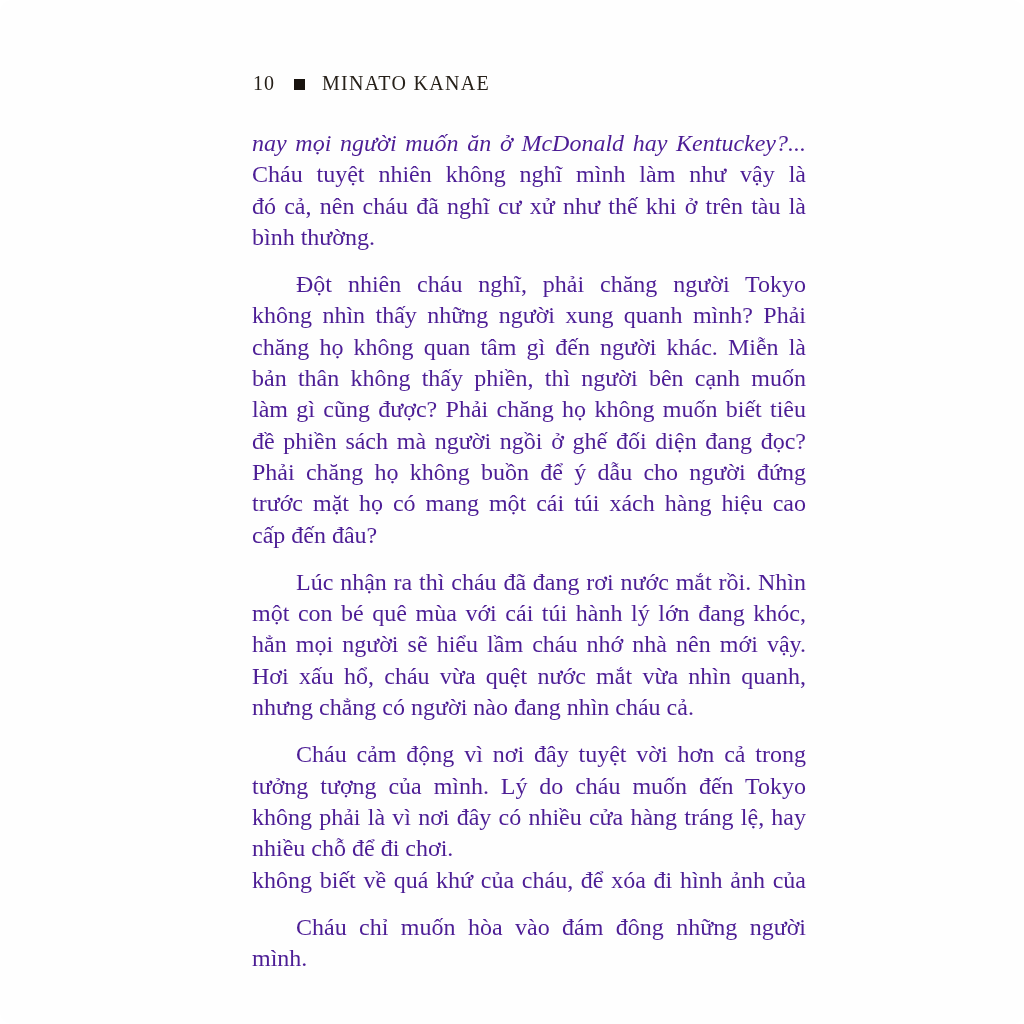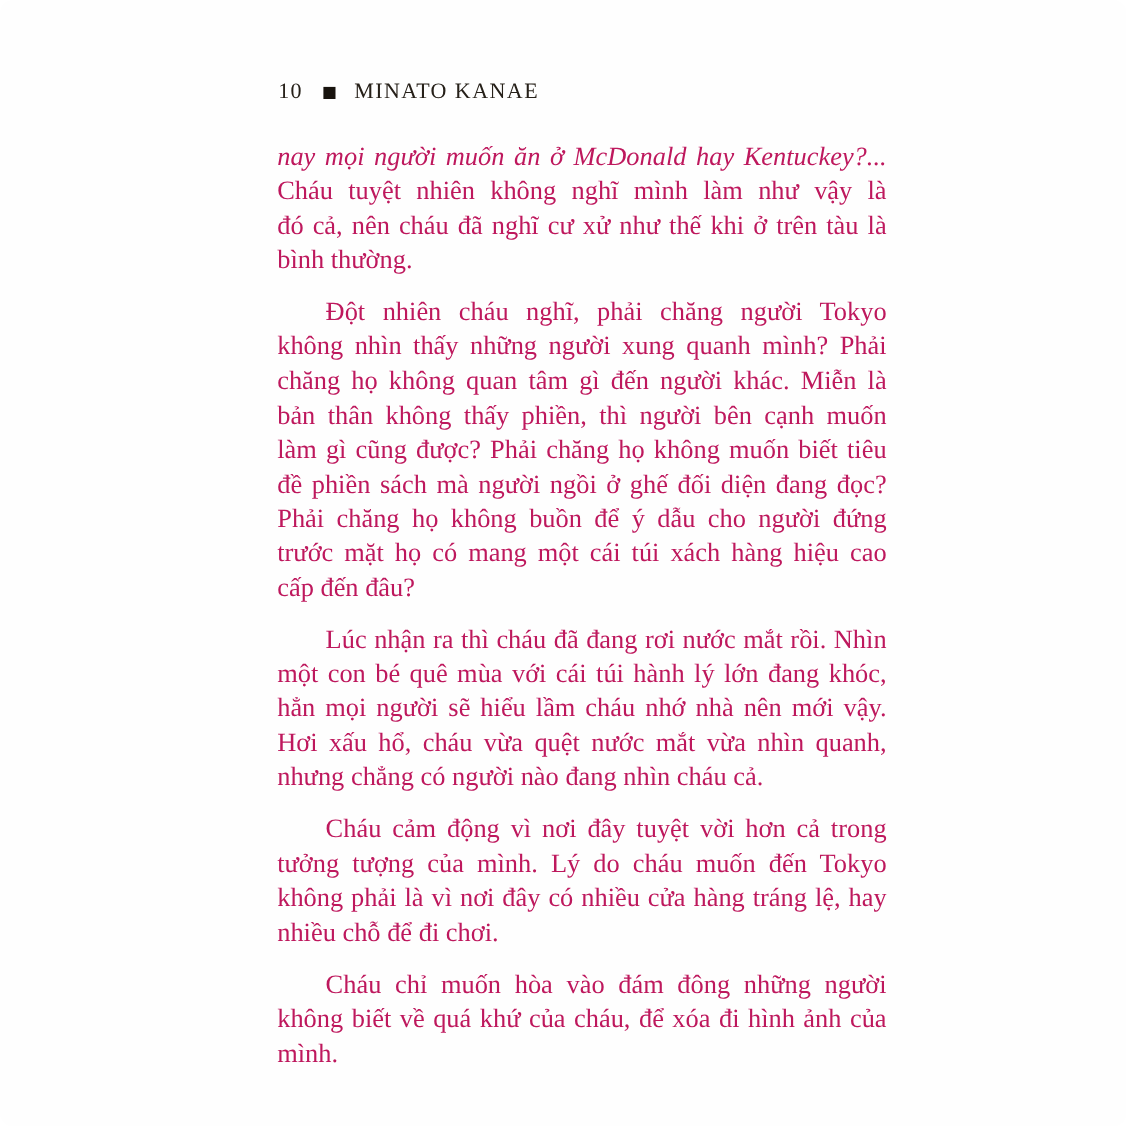--- a/index.html
+++ b/index.html
@@ -46,21 +46,21 @@
     top: 128px;
     width: 554px;
   }
   .line {
     font-size: 24px;
     line-height: 31.3px;
     height: 31.3px;
     overflow: hidden;
     text-align: justify;
     text-align-last: justify;
-    color: #be185d;
+    color: #4c1d95;
   }
   .line.noju {
     text-align-last: left;
   }
   .line.indent {
     text-indent: 44px;
     margin-top: 16px;
   }
   .line.italic {
     font-style: italic;
@@ -91,17 +91,17 @@
       <div class="line noju">cấp đến đâu?</div>
       <div class="line indent">Lúc nhận ra thì cháu đã đang rơi nước mắt rồi. Nhìn</div>
       <div class="line">một con bé quê mùa với cái túi hành lý lớn đang khóc,</div>
       <div class="line">hẳn mọi người sẽ hiểu lầm cháu nhớ nhà nên mới vậy.</div>
       <div class="line">Hơi xấu hổ, cháu vừa quệt nước mắt vừa nhìn quanh,</div>
       <div class="line noju">nhưng chẳng có người nào đang nhìn cháu cả.</div>
       <div class="line indent">Cháu cảm động vì nơi đây tuyệt vời hơn cả trong</div>
       <div class="line">tưởng tượng của mình. Lý do cháu muốn đến Tokyo</div>
       <div class="line">không phải là vì nơi đây có nhiều cửa hàng tráng lệ, hay</div>
       <div class="line noju">nhiều chỗ để đi chơi.</div>
+      <div class="line">không biết về quá khứ của cháu, để xóa đi hình ảnh của</div>
       <div class="line indent">Cháu chỉ muốn hòa vào đám đông những người</div>
-      <div class="line">không biết về quá khứ của cháu, để xóa đi hình ảnh của</div>
       <div class="line noju">mình.</div>
     </div>
 </div>
 
 </body></html>

